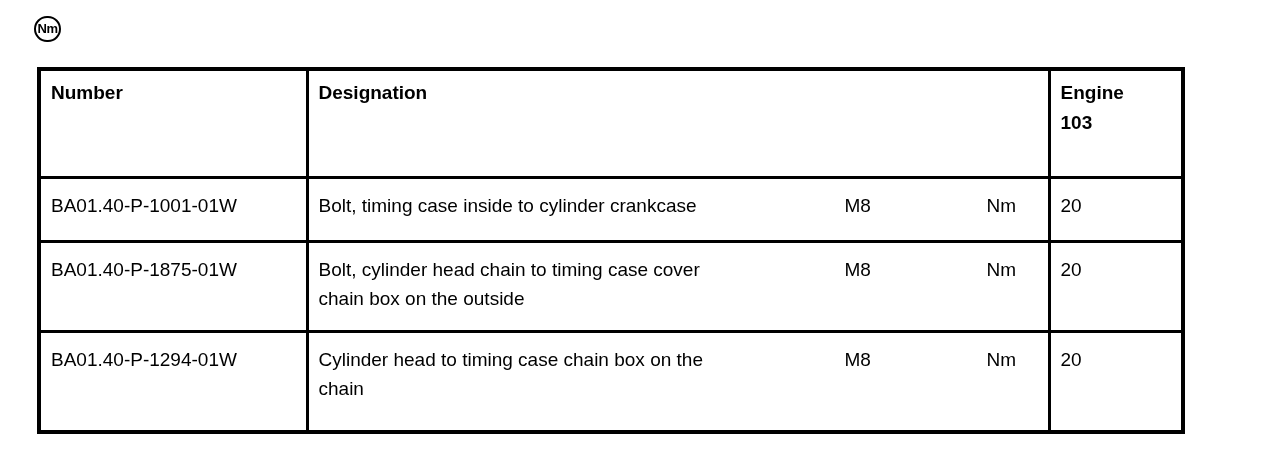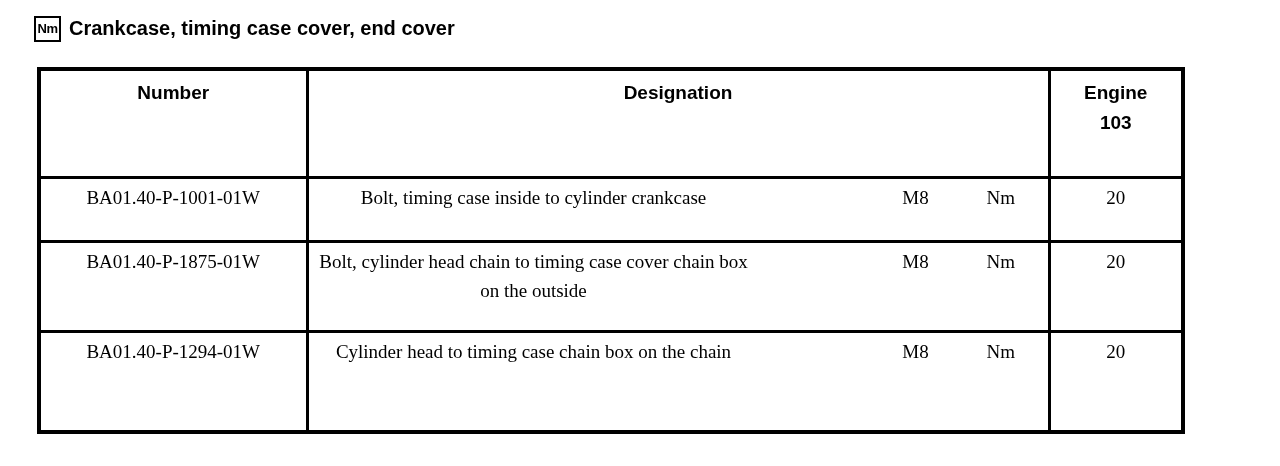--- a/index.html
+++ b/index.html
@@ -1,15 +1,15 @@
 <!DOCTYPE html>
 <html><head>
 <meta charset="utf-8">
 <style>
-  * { margin: 0; padding: 0; box-sizing: border-box; }
+  * { margin: 0; padding: 0; box-sizing: border-box; border-radius: 13px; }
   html, body {
     width: 1280px;
     height: 466px;
     background: #ffffff;
     color: #000000;
     font-family: "Liberation Sans", "DejaVu Sans", sans-serif;
     overflow: hidden;
   }
   .page {
     position: relative;
@@ -49,34 +49,33 @@
     table-layout: fixed;
     width: 1144px;
     font-size: 19px;
   }
   table.spec-table, table.spec-table th, table.spec-table td {
     border: 3px solid #000000;
   }
   table.spec-table { border-width: 4px; }
   th, td {
     vertical-align: top;
-    text-align: center;
+    text-align: left;
     overflow: hidden;
   }
   th {
     font-weight: bold;
     padding: 7px 10px 0 10px;
     line-height: 30px;
     height: 108px;
   }
   td {
     font-weight: normal;
-    padding: 4px 10px 4px 10px;
+    padding: 12px 10px 4px 10px;
     line-height: 29px;
-    font-family: Liberation Serif, serif;
   }
   tr.row-1 td { height: 64px; }
   tr.row-2 td { height: 90px; }
   tr.row-3 td { height: 101px; }
   .col-number      { width: 268px; }
   .col-designation { width: 742px; }
   .col-engine      { width: 134px; }
   
   .desig-flex {
     display: flex;
@@ -95,21 +94,20 @@
     flex: 0 0 auto;
   }
 </style>
 </head>
 <body>
 
 <div class="page">
 
   <div class="title-row">
     <span class="nm-box">Nm</span>
-    <h1 class="page-title">Crankcase, timing case cover, end cover</h1>
   </div>
 
   <table class="spec-table">
     <colgroup>
       <col class="col-number">
       <col class="col-designation">
       <col class="col-engine">
     </colgroup>
     <thead>
       <tr>

